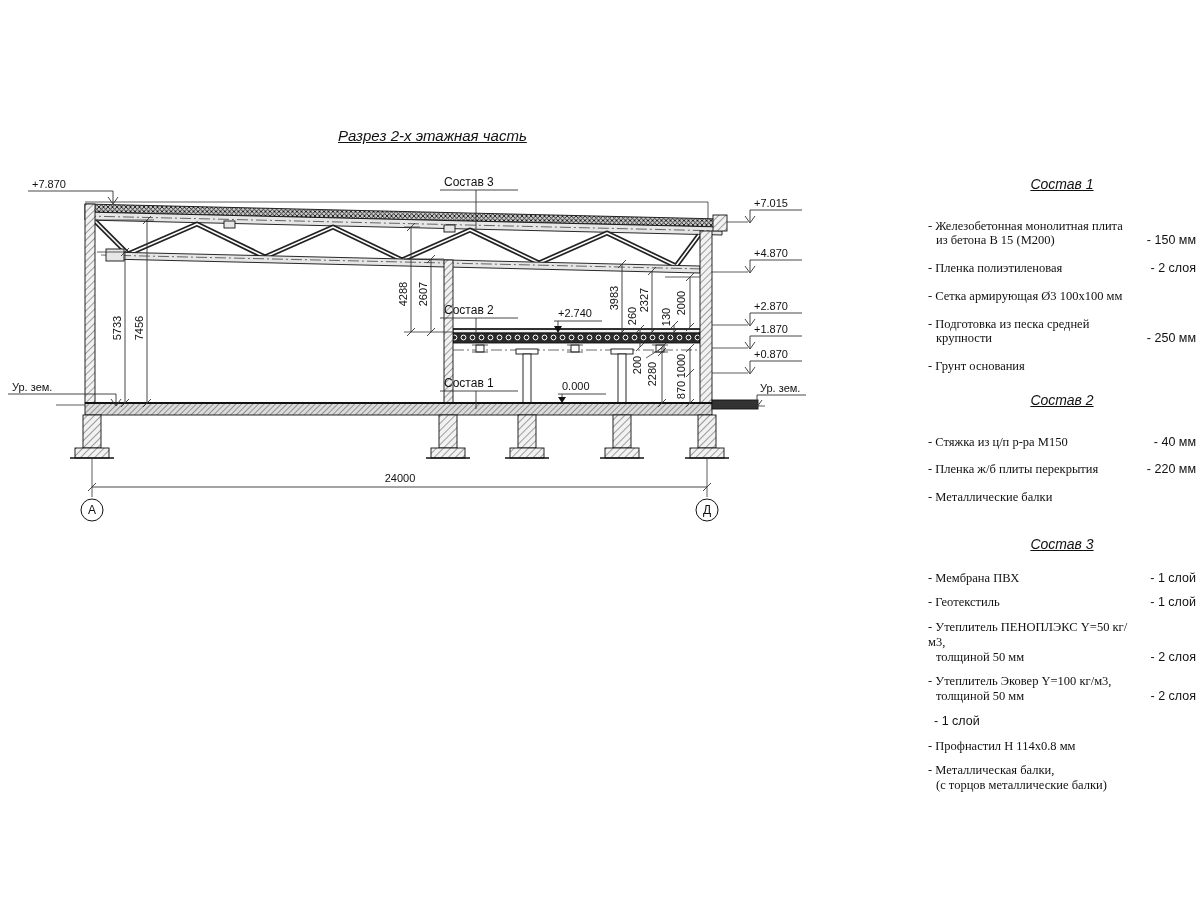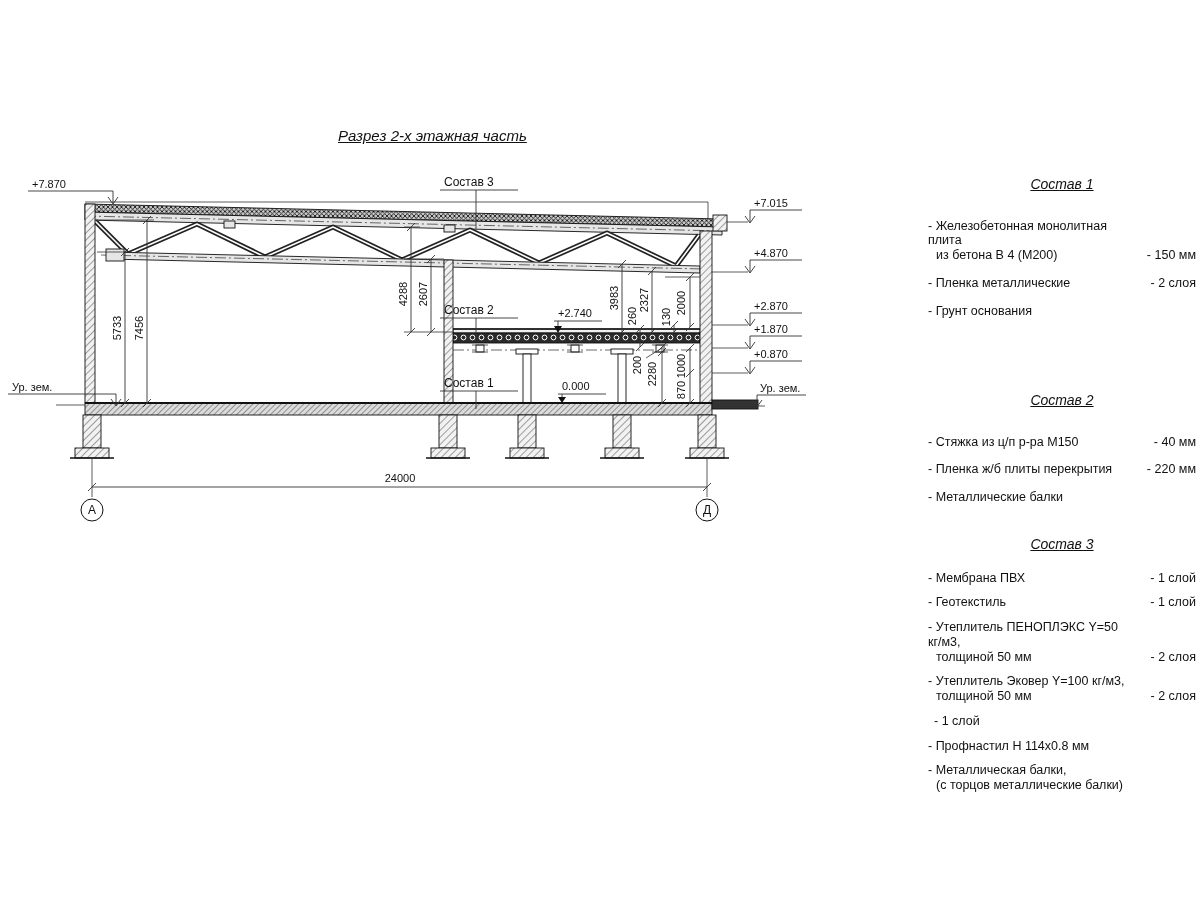--- a/index.html
+++ b/index.html
@@ -5,21 +5,21 @@
   html,body{margin:0;padding:0;background:#fff;}
   .sheet{position:relative;width:1200px;height:900px;background:#fff;overflow:hidden;
          font-family:"Liberation Sans",sans-serif;color:#111;}
   .dwg-title{position:absolute;left:338px;top:127px;font-size:15px;font-style:italic;
              text-decoration:underline;color:#111;}
   .panel{position:absolute;left:928px;width:268px;font-size:12.5px;line-height:1.18;color:#111;}
   .panel-title{text-align:center;font-size:14px;font-style:italic;text-decoration:underline;margin-bottom:26px;}
   .p3 .panel-title{margin-bottom:18px;}
   .item{display:flex;justify-content:space-between;align-items:flex-end;margin-bottom:13px;}
   .p3 .item{margin-bottom:10px;}
-  .item .txt{max-width:200px;}
+  .item .txt{max-width:200px;font-family:Liberation Serif, serif;}
   .item .l2{padding-left:8px;}
   .item .val{white-space:nowrap;padding-left:6px;text-align:right;}
   svg text{font-family:"Liberation Sans",sans-serif;fill:#111;}
   .t11{font-size:11px;}
   .t12{font-size:12px;}
   .thin{stroke:#333;stroke-width:0.8;fill:none;}
   .med{stroke:#111;stroke-width:1.5;fill:none;}
   .thick{stroke:#111;stroke-width:2.2;fill:none;}
   .dim{stroke:#333;stroke-width:0.9;fill:none;}
   .dd{stroke:#444;stroke-width:0.8;fill:none;stroke-dasharray:11 3 2 3;}
@@ -293,29 +293,41 @@
       <polygon points="558,397 566,397 562,403" fill="#111"></polygon>
     </g>
   </svg>
 
   
   <div class="panel" style="top:176px;">
     <div class="panel-title">Состав 1</div>
     <div class="item">
       <div class="txt">
           <div>- Железобетонная  монолитная плита</div>
-          <div class="l2">из бетона В 4 (М200)</div>
+          <div class="l2">из бетона В 15 (М200)</div>
         </div>
       <div class="val">- 150 мм</div>
     </div>
     <div class="item">
       <div class="txt">
-          <div>- Пленка металлические</div>
+          <div>- Пленка полиэтиленовая</div>
         </div>
       <div class="val">- 2 слоя</div>
+    </div>
+    <div class="item">
+      <div class="txt">
+          <div>- Сетка армирующая Ø3 100x100 мм</div>
+        </div>
+    </div>
+    <div class="item">
+      <div class="txt">
+          <div>- Подготовка из песка средней</div>
+          <div class="l2">крупности</div>
+        </div>
+      <div class="val">- 250 мм</div>
     </div>
     <div class="item">
       <div class="txt">
           <div>- Грунт основания</div>
         </div>
     </div>
   </div>
 
   <div class="panel" style="top:392px;">
     <div class="panel-title">Состав 2</div>

